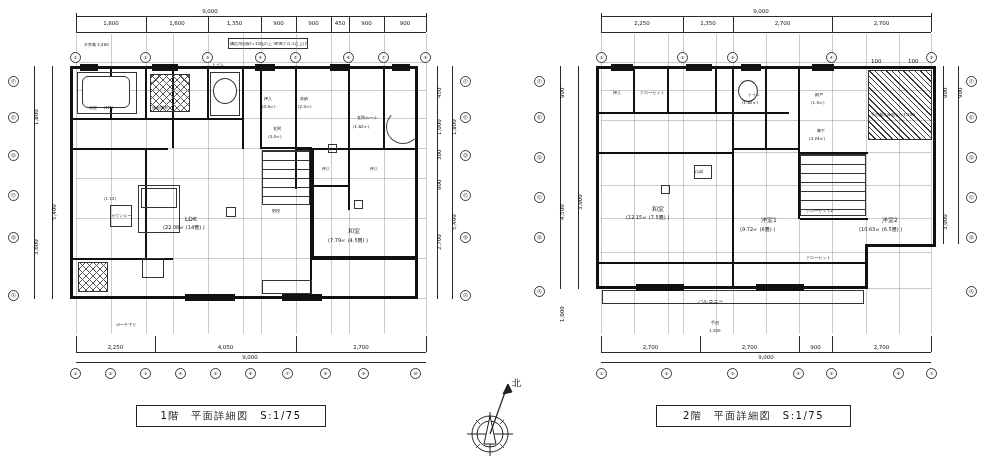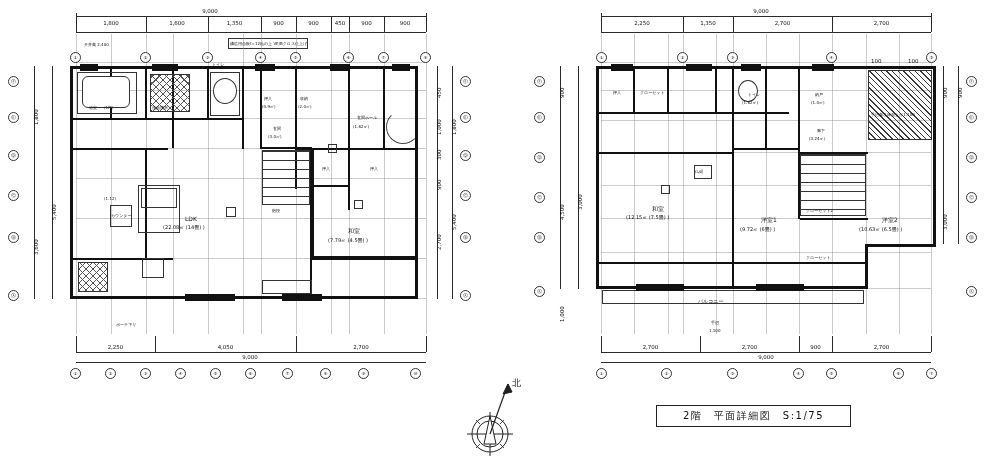--- a/index.html
+++ b/index.html
@@ -245,20 +245,23 @@
     <div class="ln vl" style="left:76px;top:336px;height:16px;"></div>
     <div class="ln vl" style="left:155px;top:336px;height:16px;"></div>
     <div class="ln vl" style="left:296px;top:336px;height:16px;"></div>
     <div class="ln vl" style="left:426px;top:336px;height:16px;"></div>
     <div class="dim ctr" style="left:76px;top:344px;width:79px;">2,250</div>
     <div class="dim ctr" style="left:155px;top:344px;width:141px;">4,050</div>
     <div class="dim ctr" style="left:296px;top:344px;width:130px;">2,700</div>
     <div class="ln hl" style="left:76px;top:362px;width:350px;"></div>
     <div class="dim ctr" style="left:220px;top:354px;width:60px;">9,000</div>
 
+    <div class="title" style="left:136px;top:405px;width:190px;height:22px;">
+      <span>1階　平面詳細図　S:1/75</span>
+    </div>
   </div>
 
   <div class="plan" style="left:516px;top:0;width:480px;height:462px;">
 
     <div class="dim ctr" style="left:215px;top:8px;width:60px;">9,000</div>
     <div class="ln hl" style="left:85px;top:16px;width:330px;"></div>
     <div class="ln vl" style="left:85px;top:13px;height:7px;"></div>
     <div class="ln vl" style="left:415px;top:13px;height:7px;"></div>
 
     <div class="ln hl" style="left:85px;top:32px;width:330px;"></div>

